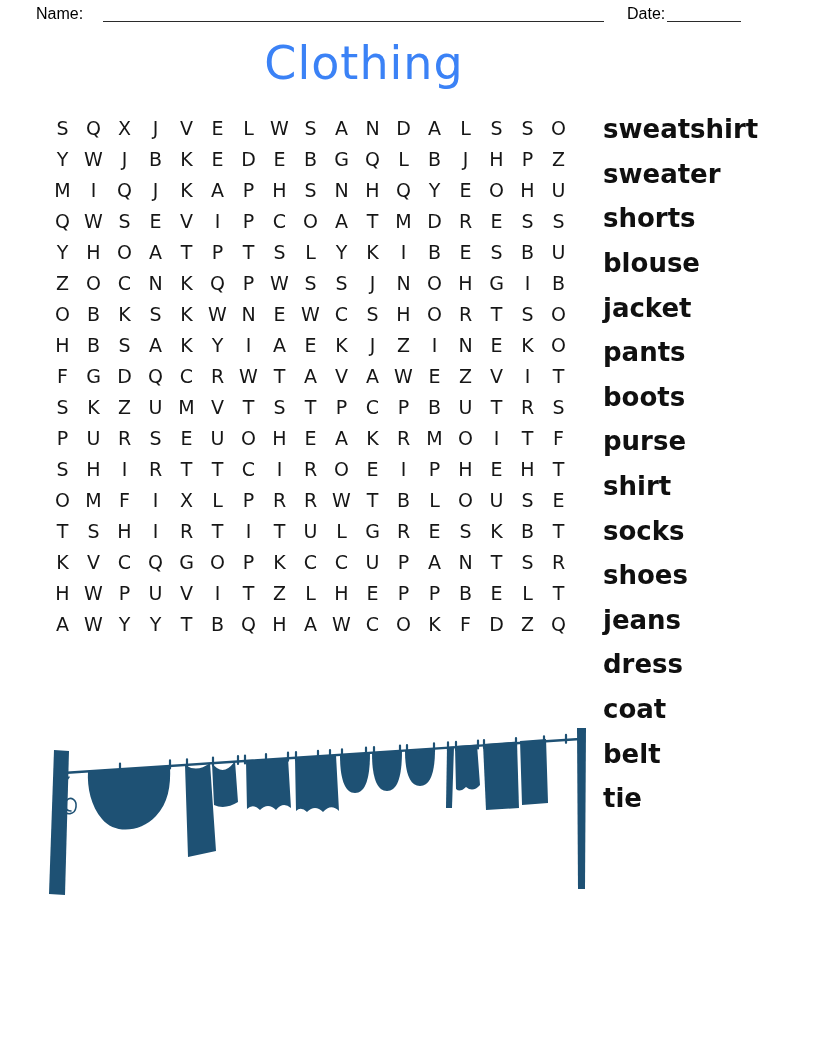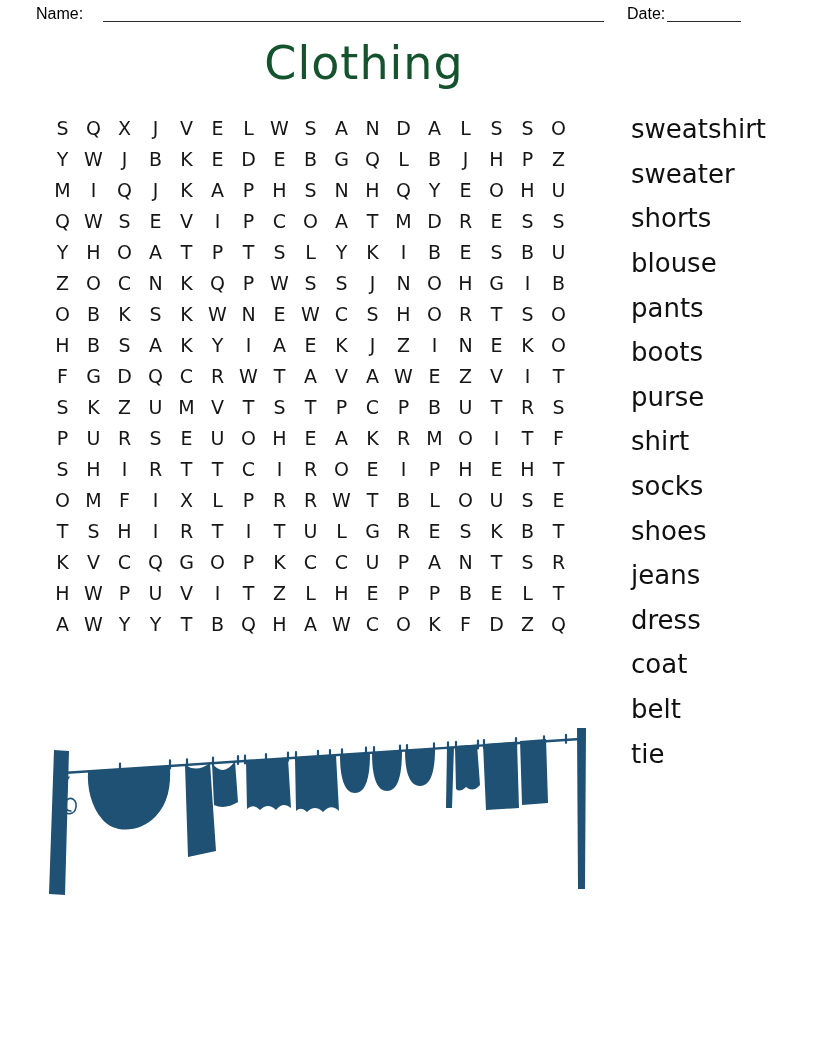--- a/index.html
+++ b/index.html
@@ -10,34 +10,34 @@
   
   .hdr-label { position:absolute; top:5px; font-size:16px; color:#000; }
   .name-label { left:36px; }
   .date-label { left:627px; }
   .blank-line { position:absolute; top:21px; border-bottom:1.6px solid #2b2b2b; height:0; }
   .name-line { left:103px; width:501px; }
   .date-line { left:667px; width:74px; }
   
   .title {
     position:absolute; top:36px; left:0; width:728px; text-align:center;
-    font-family:"DejaVu Sans", sans-serif; font-size:46px; font-weight:500; color:#14532d;
+    font-family:"DejaVu Sans", sans-serif; font-size:46px; font-weight:500; color:#3b82f6;
     letter-spacing:1px;
   }
   
   .grid {
     position:absolute; left:47px; top:112px;
     display:grid; grid-template-columns:repeat(17, 31px); grid-auto-rows:31px;
   }
   .cell {
     display:flex; align-items:center; justify-content:center;
     font-family:"DejaVu Sans", sans-serif; font-size:19px; color:#161616;
   }
   
-  .word-list { position:absolute; left:631px; top:107px; }
+  .word-list { position:absolute; left:603px; top:107px;font-weight:bold; }
   .word {
     height:44.6px; display:flex; align-items:center;
     font-family:"DejaVu Sans", sans-serif; font-size:26px; color:#101010;
   }
   
   .illustration { position:absolute; left:30px; top:705px; width:560px; height:200px; }
 </style>
 </head>
 <body>
 
@@ -338,20 +338,21 @@
     <div class="cell">D</div>
     <div class="cell">Z</div>
     <div class="cell">Q</div>
   </div>
 
 <div class="word-list">
     <div class="word">sweatshirt</div>
     <div class="word">sweater</div>
     <div class="word">shorts</div>
     <div class="word">blouse</div>
+    <div class="word">jacket</div>
     <div class="word">pants</div>
     <div class="word">boots</div>
     <div class="word">purse</div>
     <div class="word">shirt</div>
     <div class="word">socks</div>
     <div class="word">shoes</div>
     <div class="word">jeans</div>
     <div class="word">dress</div>
     <div class="word">coat</div>
     <div class="word">belt</div>

